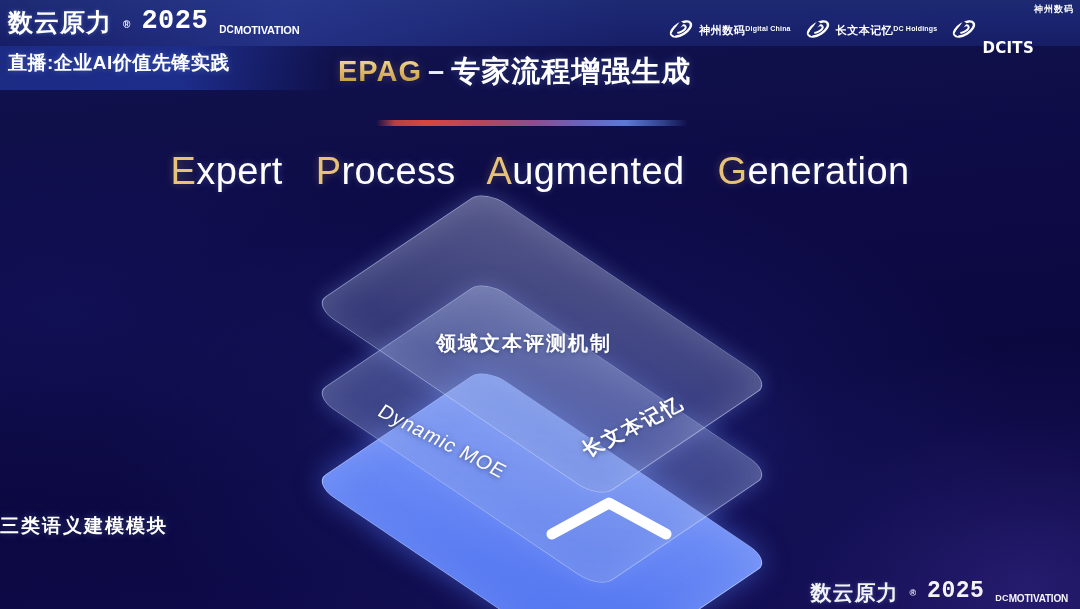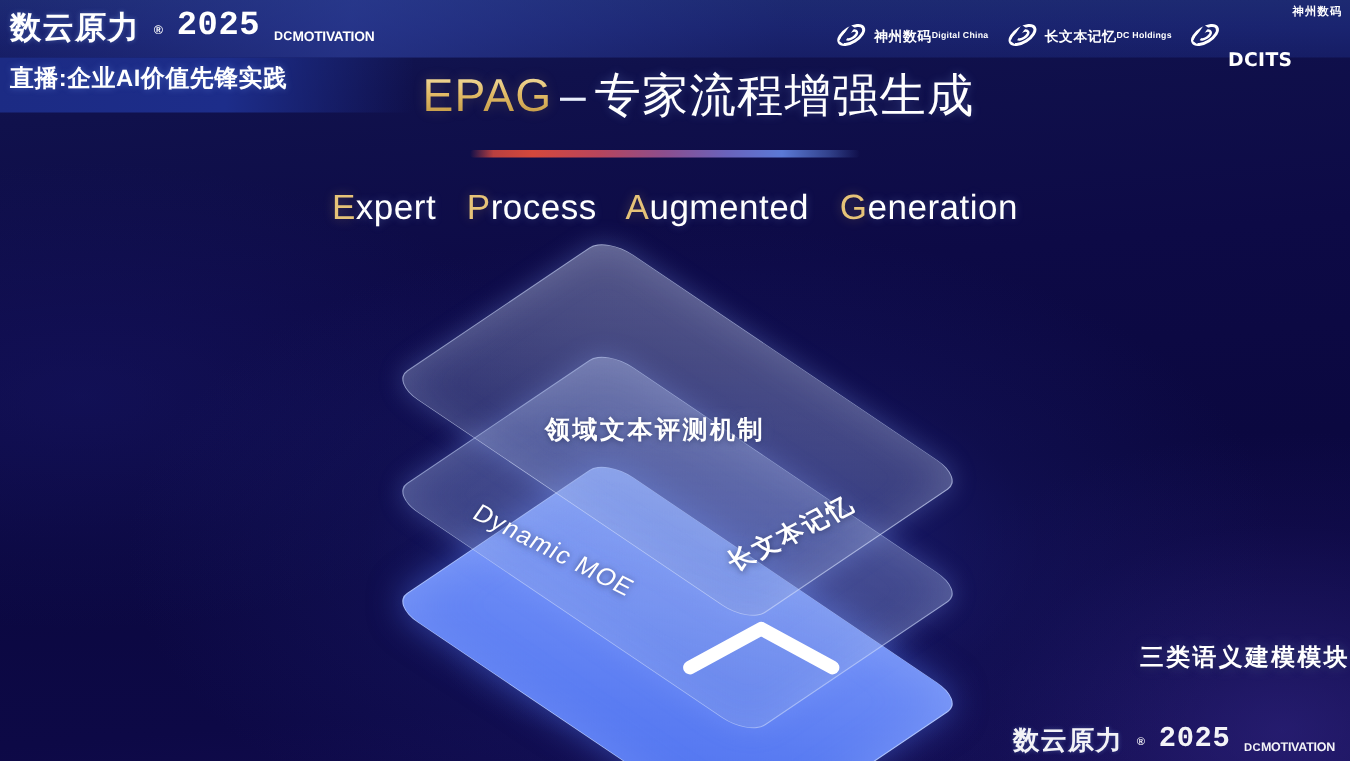--- a/index.html
+++ b/index.html
@@ -159,22 +159,22 @@
     letter-spacing: 0.5px;
     white-space: nowrap;
     z-index: 6;
     text-shadow: 0 0 6px rgba(130,170,255,0.40);
   }
 
   
   #main-title {
     position: absolute;
     left: 338px; top: 52px;
-    font-size: 37px;
-    font-weight: 400;
+    font-size: 29px;
+    font-weight: 700;
     letter-spacing: 1px;
     white-space: nowrap;
     z-index: 4;
   }
   #main-title .tt-gold {
     color: #e9c97a;
     background: linear-gradient(180deg, #f6e5b0 0%, #e2bb66 48%, #b98f3c 100%);
     -webkit-background-clip: text;
     background-clip: text;
     -webkit-text-fill-color: transparent;
@@ -205,21 +205,21 @@
       rgba(92,128,220,0.45) 92%,
       rgba(92,128,220,0.0) 100%);
     z-index: 4;
   }
 
   #subtitle-en {
     position: absolute;
     left: 0; top: 150px;
     width: 1080px;
     text-align: center;
-    font-size: 28px;
+    font-size: 38px;
     font-weight: 400;
     letter-spacing: 0.4px;
     white-space: nowrap;
     z-index: 4;
     font-family: "Liberation Sans", sans-serif;
   }
   #subtitle-en .cap {
     color: #e6c378;
     text-shadow: 0 0 9px rgba(225,185,105,0.30);
   }
@@ -292,21 +292,21 @@
   #cap-top {
     left: 0; top: 330px;
     width: 1048px;
     text-align: center;
     font-size: 20px;
     letter-spacing: 2px;
   }
   #cap-bottom {
     left: 0; top: 513px;
     width: 1080px;
-    text-align: right;
+    text-align: left;
     font-size: 19px;
     letter-spacing: 2px;
   }
   #cap-left {
     left: 380px; top: 398px;
     font-size: 20px;
     font-weight: 400;
     letter-spacing: 1px;
     transform: rotate(27deg) skewX(-8deg);
     transform-origin: left center;

